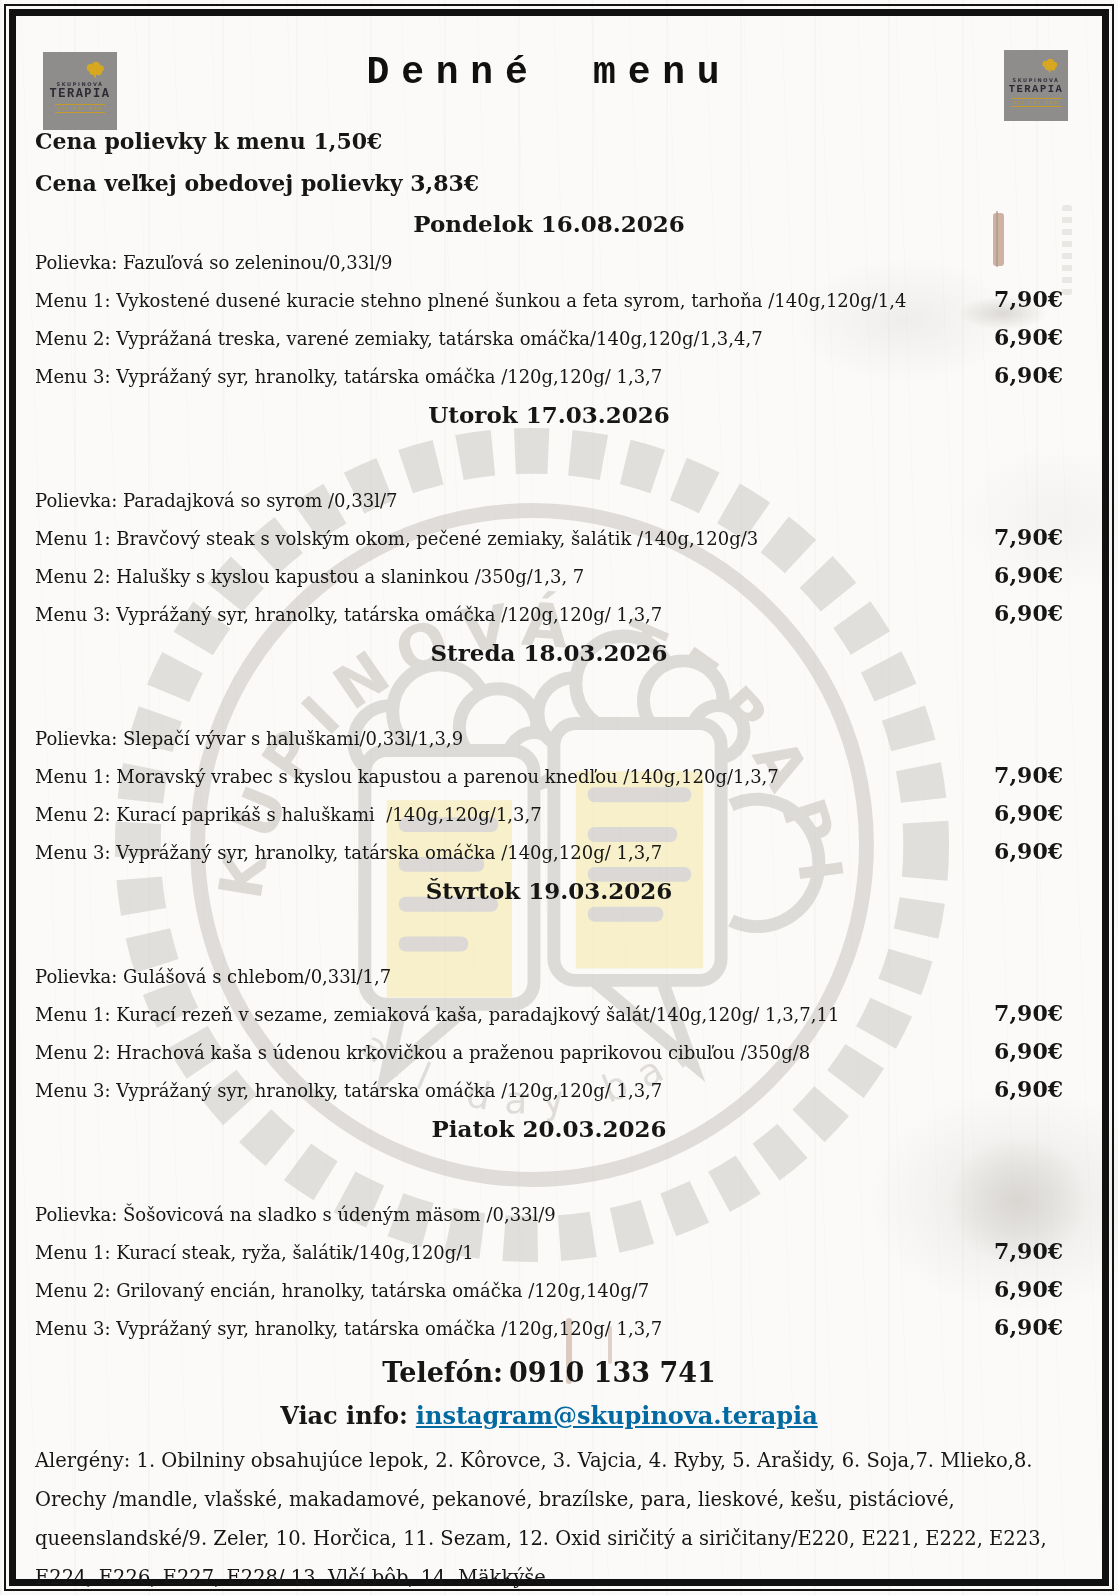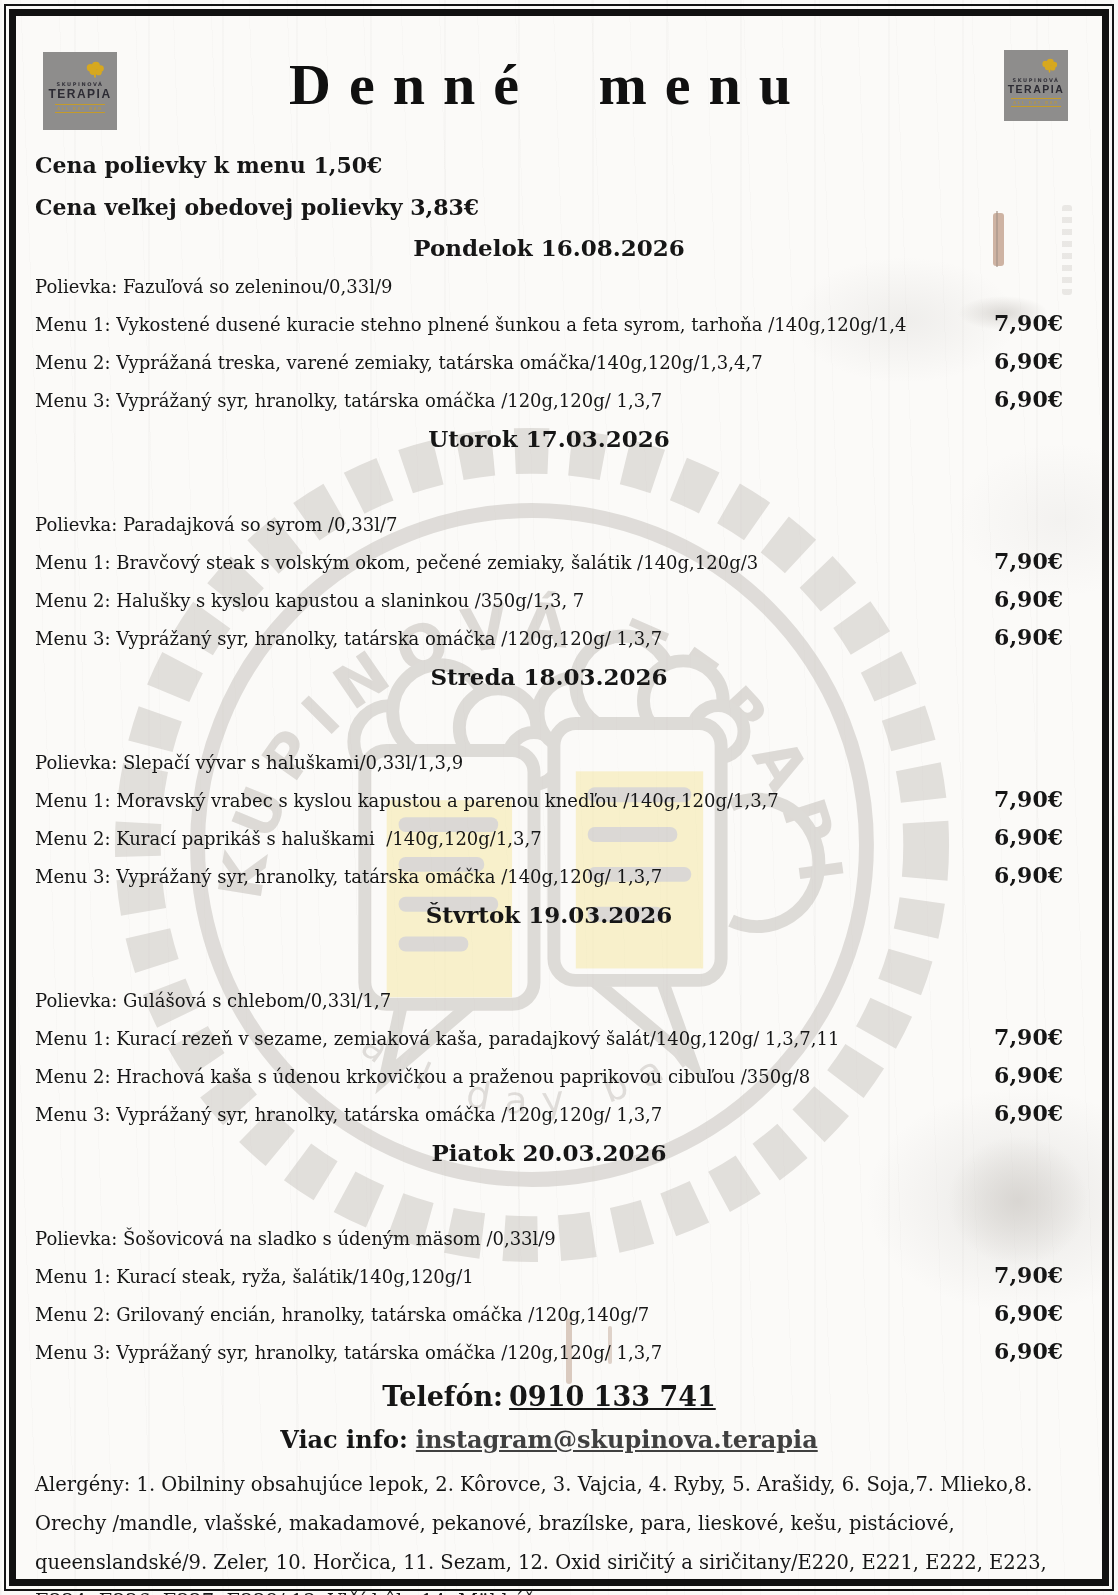--- a/index.html
+++ b/index.html
@@ -29,45 +29,45 @@
   .logo{
     position:absolute;background:#8e8d8c;color:#2a2a31;
     display:flex;flex-direction:column;align-items:center;justify-content:center;
     text-align:center;z-index:3;
   }
   .logo-left{left:43px;top:52px;width:74px;height:78px;}
   .logo-right{left:1004px;top:50px;width:64px;height:71px;}
   .logo .hops{position:absolute;top:9px;right:11px;width:22px;height:17px;}
   .logo-right .hops{top:8px;right:9px;width:19px;height:15px;}
   .logo .l-top{font-family:"DejaVu Sans",sans-serif;font-weight:bold;font-size:5px;letter-spacing:1.6px;color:#33323a;margin-top:12px;}
-  .logo .l-name{font-family:Liberation Sans, sans-serif;font-weight:bold;font-size:12px;letter-spacing:1.5px;color:#2c2b33;}
+  .logo .l-name{font-family:Liberation Mono, monospace;font-weight:bold;font-size:12px;letter-spacing:1.5px;color:#2c2b33;}
   .logo-right .l-name{font-size:10.5px;}
   .logo .l-tag{font-family:"DejaVu Sans",sans-serif;font-size:4px;letter-spacing:1.8px;color:#c49b2a;margin-top:3px;border-top:1px solid #c49b2a;border-bottom:1px solid #c49b2a;padding:1px 2px;}
 
   
   .watermark{position:absolute;left:104px;top:417px;width:856px;height:856px;opacity:.55;z-index:0;pointer-events:none;}
 
   
   .page-title{
-    font-family:Liberation Serif, serif;font-weight:bold;
-    font-size:58px;letter-spacing:.31em;word-spacing:.5em;
+    font-family:Liberation Mono, monospace;font-weight:bold;
+    font-size:38px;letter-spacing:.31em;word-spacing:.5em;
     text-align:center;margin:8px 0 26px 0;position:relative;z-index:2;color:#101010;
   }
   .subhead{font-weight:bold;font-size:22px;line-height:42px;text-align:left;position:relative;z-index:2;}
   .day-header{font-weight:bold;font-size:23px;line-height:40px;text-align:center;position:relative;z-index:2;}
   .day-header.gap-after{margin-bottom:47px;}
 
   .menu-row{display:flex;justify-content:space-between;align-items:baseline;line-height:37px;position:relative;z-index:2;}
   .menu-text{font-size:18px;white-space:pre;}
   .price{font-weight:bold;font-size:22px;white-space:pre;margin-left:8px;}
 
   .phone-line{font-weight:bold;font-size:27px;text-align:center;line-height:40px;margin-top:6px;position:relative;z-index:2;}
-  .phone-line .num{margin-left:6px;text-decoration:underline;}
+  .phone-line .num{margin-left:6px;}
   .info-line{font-weight:bold;font-size:24px;text-align:center;line-height:46px;position:relative;z-index:2;}
-  .info-link{color:#404040;text-decoration:underline;margin-left:8px;}
+  .info-link{color:#0369a1;text-decoration:underline;margin-left:8px;}
   .allergens{font-size:19.5px;line-height:39px;margin-top:2px;position:relative;z-index:2;}
 
   
   .streak{position:absolute;pointer-events:none;z-index:1;border-radius:3px;}
   .streak-a{left:993px;top:213px;width:11px;height:53px;background:linear-gradient(90deg,#c7a untouched,#c7a691);background:#c3a28e;opacity:.8;}
   .streak-a::after{content:"";position:absolute;left:3px;top:-2px;width:2px;height:56px;background:#8f7a6c;opacity:.6;}
   .streak-b{left:958px;top:296px;width:90px;height:34px;background:radial-gradient(closest-side,#d4d1cd,transparent);opacity:.8;}
   .streak-c{left:566px;top:1318px;width:6px;height:66px;background:#b2907a;opacity:.45;}
   .streak-d{left:608px;top:1326px;width:4px;height:38px;background:#b79782;opacity:.4;}
   .streak-e{left:948px;top:1136px;width:140px;height:130px;background:radial-gradient(closest-side,#d7d4d0,transparent);opacity:.9;}

